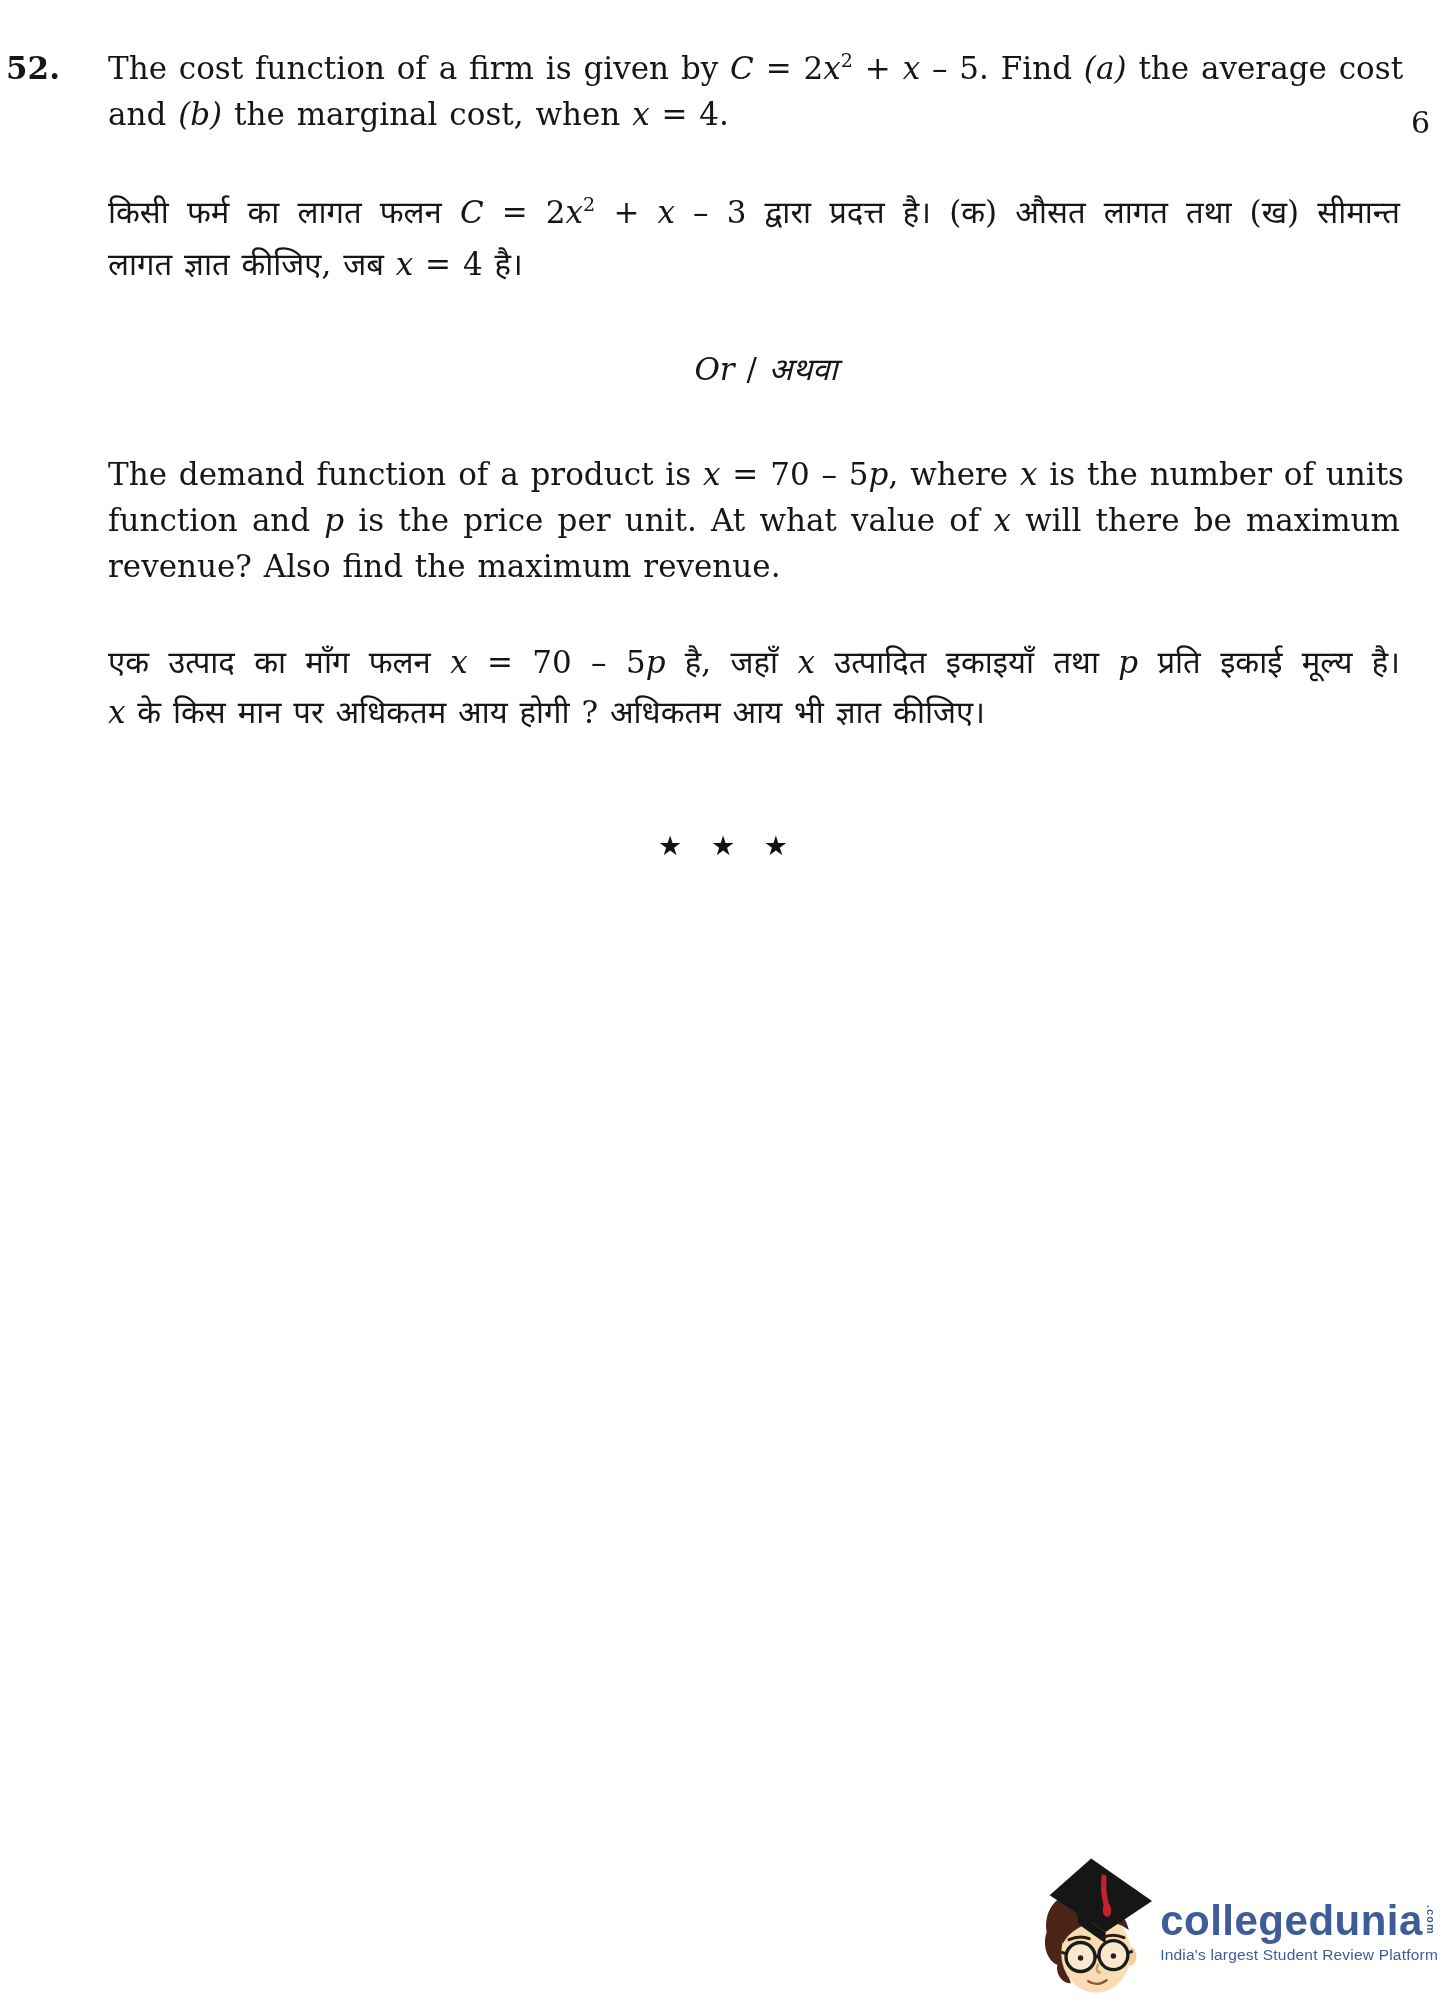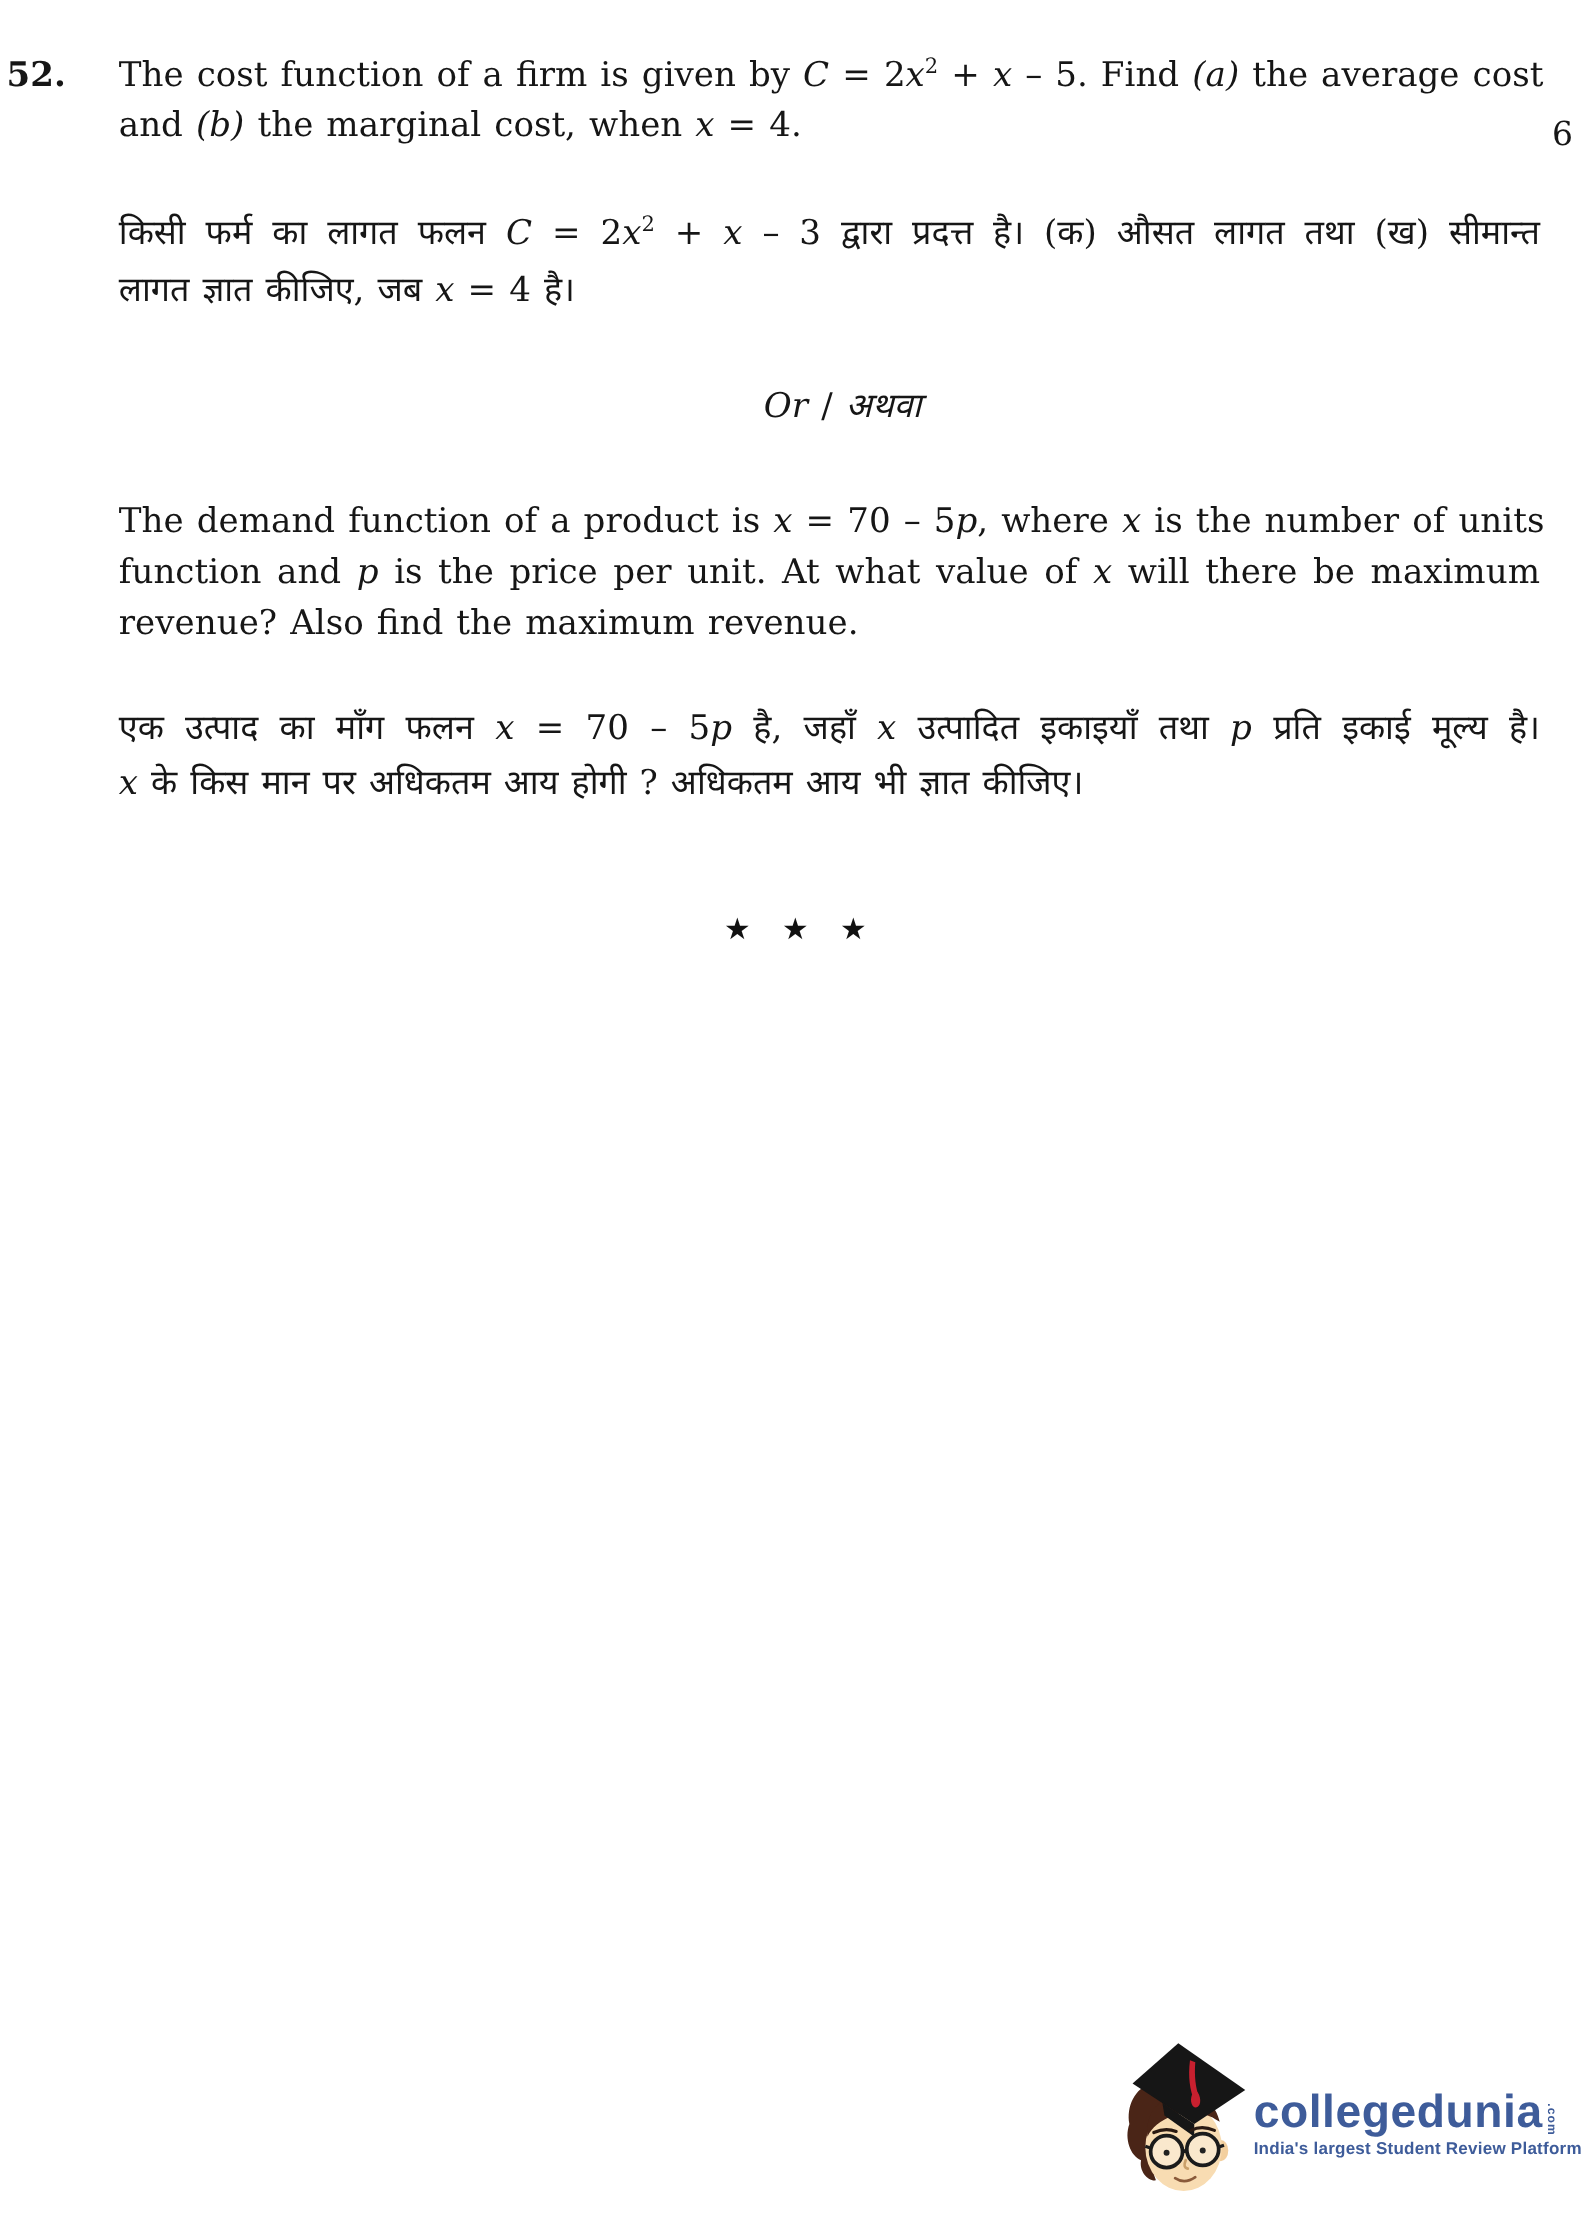--- a/index.html
+++ b/index.html
@@ -60,38 +60,38 @@
   }
   .logo{
     position:absolute;
     right:8px;bottom:6px;
     display:flex;
     align-items:center;
     gap:6px;
     font-family:"Liberation Sans","DejaVu Sans",sans-serif;
   }
   .logo-text{display:flex;flex-direction:column;}
-  .brand-row{display:flex;align-items:flex-end;}
+  .brand-row{display:flex;align-items:flex-start;}
   .brand{
     font-size:42px;
     font-weight:700;
     letter-spacing:0.5px;
     line-height:44px;
   }
   .tld{
     writing-mode:vertical-rl;
     font-size:11px;
     font-weight:700;
     letter-spacing:1px;
     margin-left:2px;
     margin-top:6px;
   }
   .tagline{
     font-size:15.5px;
-    font-weight:700;
+    font-weight:400;
     margin-top:3px;
     letter-spacing:0.2px;
   }
 </style>
 </head>
 <body>
 
 <div class="page">
 
   <div class="q-number">52.</div>

